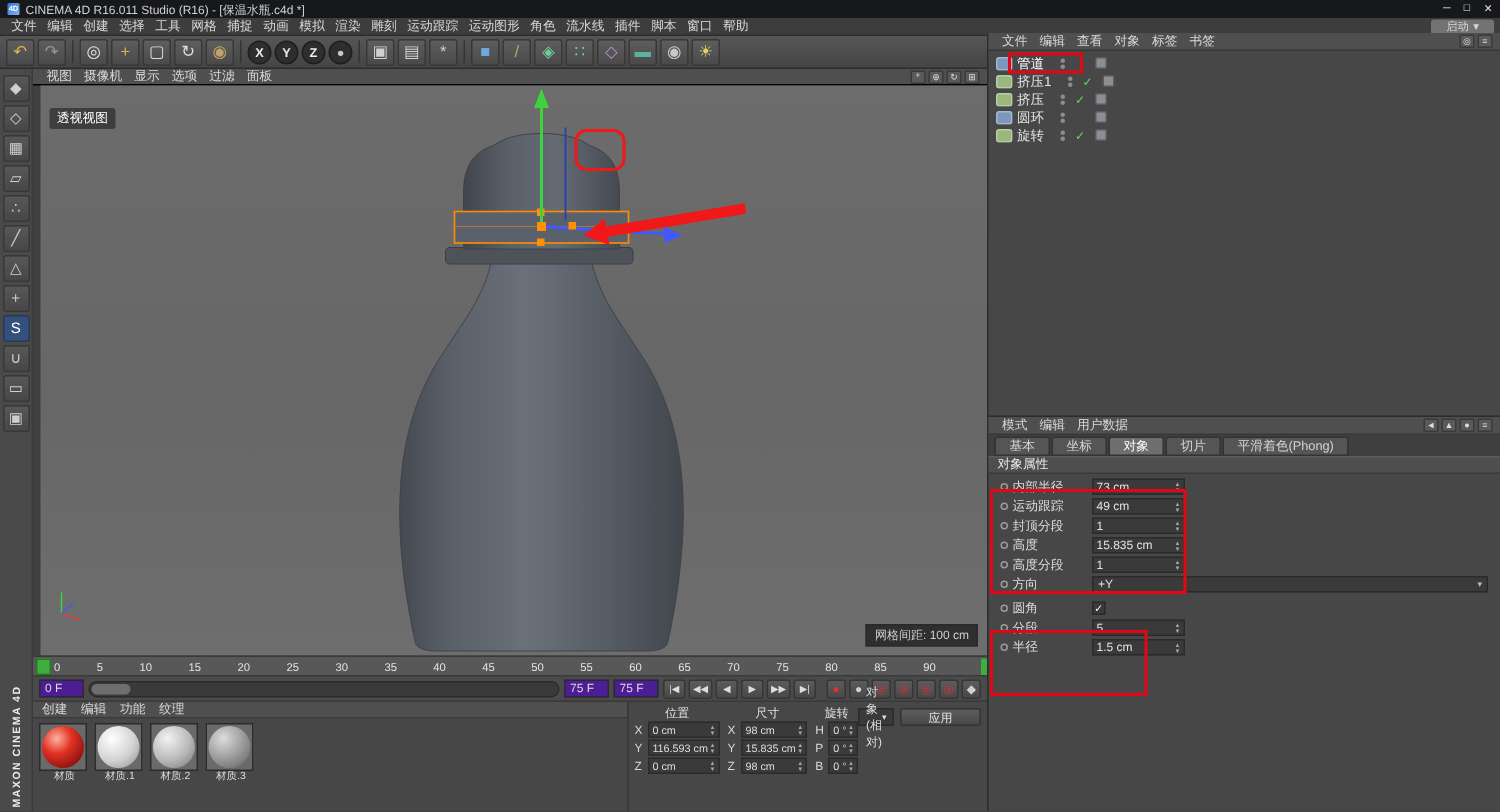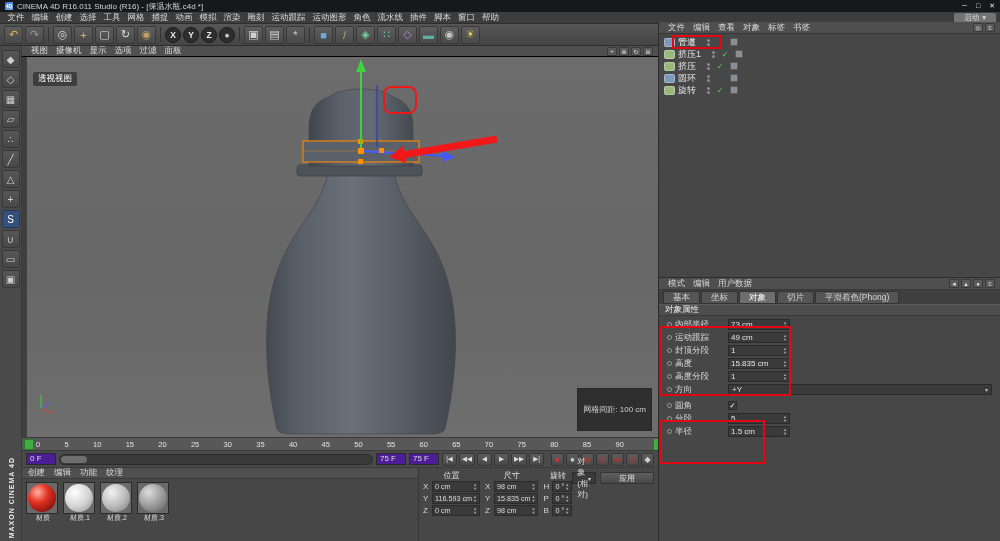--- a/index.html
+++ b/index.html
@@ -33,21 +33,21 @@
 
 
 .center{position:absolute;left:22px;top:46px;width:636px;bottom:0;display:flex;flex-direction:column;background:#3f3f3f}
 .vpmenu{height:11px;background:#4f4f4f;border-bottom:1px solid #000000;display:flex;align-items:center;padding:0 5px;font-size:8.5px;color:#d8d8d8}
 .vpmenu .mi{padding:0 4px}
 .vpmenu .spacer{flex:1}
 .vpnav{display:flex;gap:2px}
 .vpnav span{width:10px;height:9px;background:#5a5a5a;border:1px solid #3a3a3a;border-radius:1px;font-size:6px;display:flex;align-items:center;justify-content:center;color:#ddd}
 .viewport{position:relative;flex:1;margin-left:5px;background:linear-gradient(#6c6c6c,#676767 55%,#6e6e6e);overflow:hidden}
 .vp-label{position:absolute;left:6px;top:15px;background:rgba(26,26,26,.55);padding:1px 5px;border-radius:2px;color:#fff;font-size:8.5px;z-index:5}
-.grid-chip{position:absolute;right:6px;bottom:6px;background:rgba(40,40,40,.9);padding:15px 5px;color:#cfcfcf;font-size:8px;border:1px solid #2a2a2a;z-index:5}
+.grid-chip{position:absolute;right:6px;bottom:6px;background:rgba(40,40,40,.9);padding:1px 5px;color:#cfcfcf;font-size:8px;border:1px solid #2a2a2a;z-index:5}
 svg.scene{position:absolute;inset:0;width:100%;height:100%}
 
 
 .ruler{height:13px;background:#585858;border-top:1px solid #3a3a3a;position:relative;display:flex;align-items:center;justify-content:space-between;padding:0 34px 0 14px;font-size:7.5px;color:#e2e2e2}
 .ruler .tick{pointer-events:none}
 .cur-marker{position:absolute;left:2px;top:1px;width:10px;height:11px;background:#3fae3f;border:1px solid #2a7a2a}
 .end-marker{position:absolute;right:0;top:1px;width:4px;height:11px;background:#3fae3f}
 .tctrl{height:17px;background:#4a4a4a;border-top:1px solid #3a3a3a;display:flex;align-items:center;gap:3px;padding:0 4px}
 .ffield{background:#4c1d95;border:1px solid #2b2b2b;height:12px;line-height:10px;padding:0 3px;font-size:8px;min-width:30px;color:#ddd;display:flex;align-items:center}
 .slider{flex:1;height:11px;background:#3a3a3a;border:1px solid #2b2b2b;border-radius:6px;position:relative;min-width:120px}

